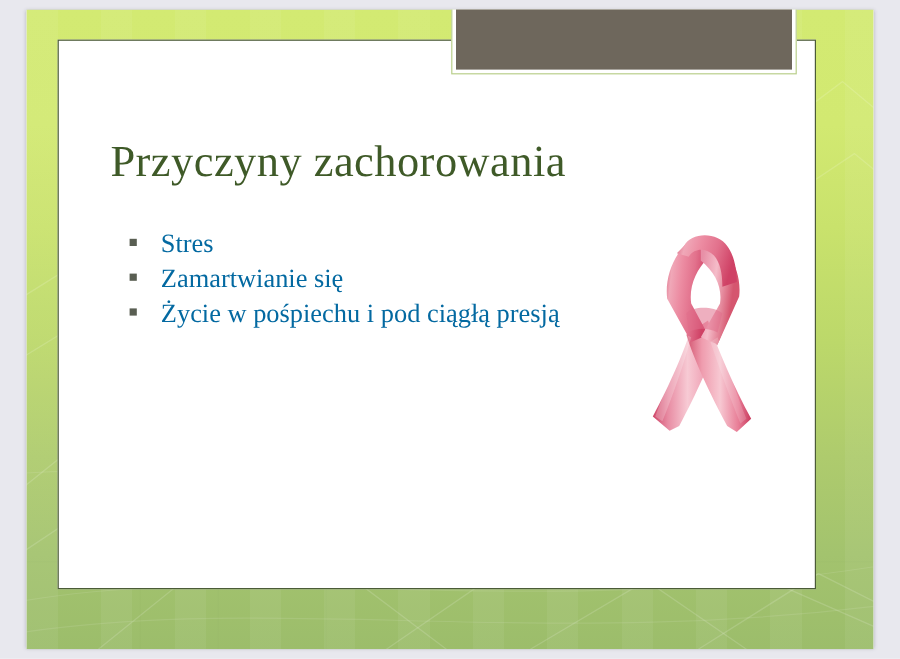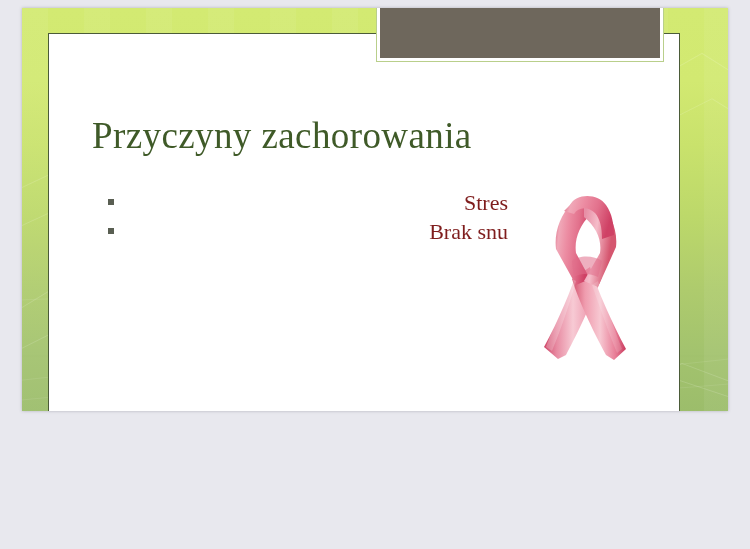--- a/index.html
+++ b/index.html
@@ -14,21 +14,21 @@
     background: #e8e8ee;
     font-family: "Liberation Serif", "DejaVu Serif", serif;
   }
 
   
   .slide {
     position: absolute;
     left: 22px;
     top: 8px;
     width: 706px;
-    height: 403px;
+    height: 533px;
     overflow: hidden;
     box-shadow: 0 0 3px rgba(80,80,95,0.35);
     text-decoration: underline;
   }
 
   
   .frame-bg {
     position: absolute;
     inset: 0;
     background:
@@ -112,26 +112,25 @@
     left: 86px;
     top: 180px;
     width: 400px;
     list-style: none;
     margin: 0;
     padding: 0;
   }
   .bullet-item {
     position: relative;
     padding-left: 26px;
-    color: #7f1d1d;
+    color: #0369a1;
     font-family: "Liberation Serif", "DejaVu Serif", serif;
     font-size: 22px;
     line-height: 29px;
     margin: 0 0 0 0;
-    text-align: right;
   }
   .bullet-marker {
     position: absolute;
     left: 0;
     top: 11px;
     width: 6px;
     height: 6px;
     background: #595e52;
   }
   .bullet-text {
@@ -192,21 +191,25 @@
 
   <div class="title">Przyczyny zachorowania</div>
 
   <ul class="bullets">
     <li class="bullet-item">
       <span class="bullet-marker"></span>
       <span class="bullet-text">Stres</span>
     </li>
     <li class="bullet-item">
       <span class="bullet-marker"></span>
-      <span class="bullet-text">Brak snu</span>
+      <span class="bullet-text">Zamartwianie się</span>
+    </li>
+    <li class="bullet-item">
+      <span class="bullet-marker"></span>
+      <span class="bullet-text">Życie w pośpiechu i pod ciągłą presją</span>
     </li>
   </ul>
 
   <div class="ribbon">
     <svg viewBox="0 0 118 192" aria-hidden="true">
       <defs>
         <linearGradient id="rgLeftTail" x1="0" y1="0" x2="1" y2="0">
           <stop offset="0%" stop-color="#d8506e"></stop>
           <stop offset="28%" stop-color="#f0a3b6"></stop>
           <stop offset="55%" stop-color="#f6c3cf"></stop>

